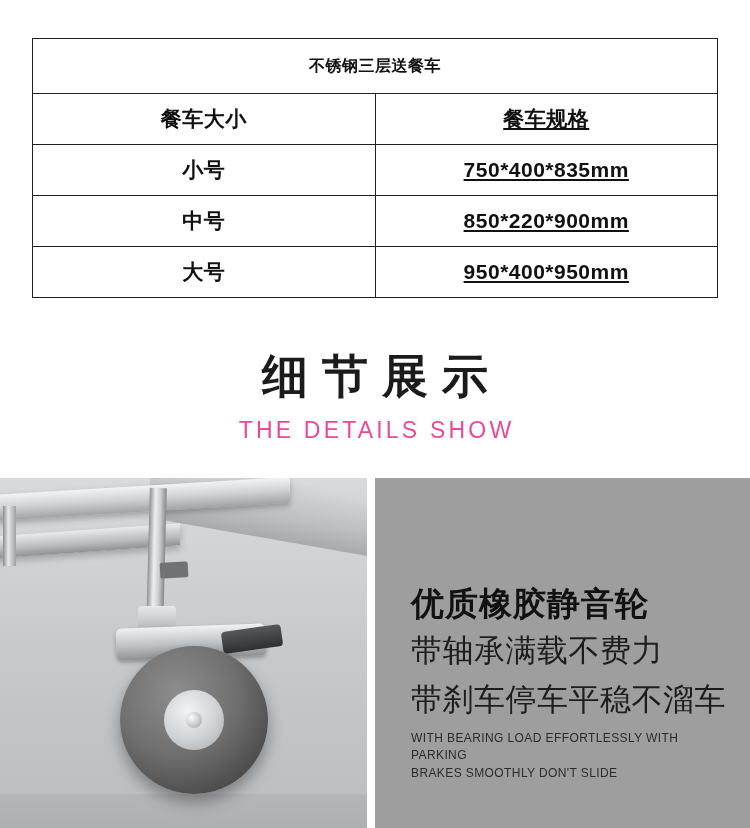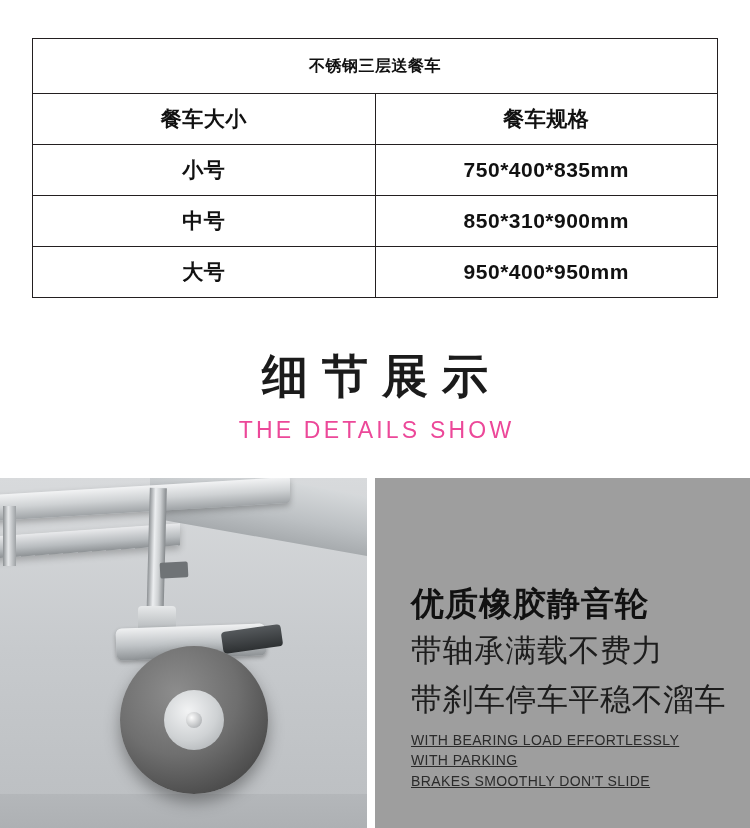--- a/index.html
+++ b/index.html
@@ -33,21 +33,21 @@
     height: 40px;
     padding: 5px 2px;
     font-weight: 700;
     letter-spacing: 0.5px;
   }
   table.spec tr.title-row td {
     font-size: 16px;
     height: 44px;
   }
   td.col-left { width: 21%; }
-  td.col-right { width: 79%; }
+  td.col-right { width: 79%; text-decoration: underline; }
   td.value {
     font-weight: 400;
     font-size: 21px;
   }
 
   
   .details-heading {
     text-align: center;
     margin-top: 52px;
   }
@@ -100,27 +100,26 @@
   }
   .panel-text .sub1,
   .panel-text .sub2 {
     font-size: 31px;
     color: #1d1d1d;
     letter-spacing: 0.5px;
     margin-top: 8px;
     line-height: 1.3;
   }
   .panel-text .en-line {
-    font-size: 14px;
+    font-size: 12px;
     color: #2b2b2b;
     letter-spacing: 0.4px;
     line-height: 1.45;
     margin-top: 10px;
     max-width: 270px;
-    text-decoration: underline;
   }
 
   
   .cart {
     position: absolute;
     inset: 0;
   }
   .shelf-top {
     position: absolute;
     left: -10px;
@@ -257,21 +256,21 @@
       <tr>
         <td class="col-left">餐车大小</td>
         <td class="col-right">餐车规格</td>
       </tr>
       <tr>
         <td class="col-left">小号</td>
         <td class="col-right value">750*400*835mm</td>
       </tr>
       <tr>
         <td class="col-left">中号</td>
-        <td class="col-right value">850*310*900mm</td>
+        <td class="col-right value">850*220*900mm</td>
       </tr>
       <tr>
         <td class="col-left">大号</td>
         <td class="col-right value">950*400*950mm</td>
       </tr>
     </tbody>
   </table>
 </div>
 
 <div class="details-heading">

